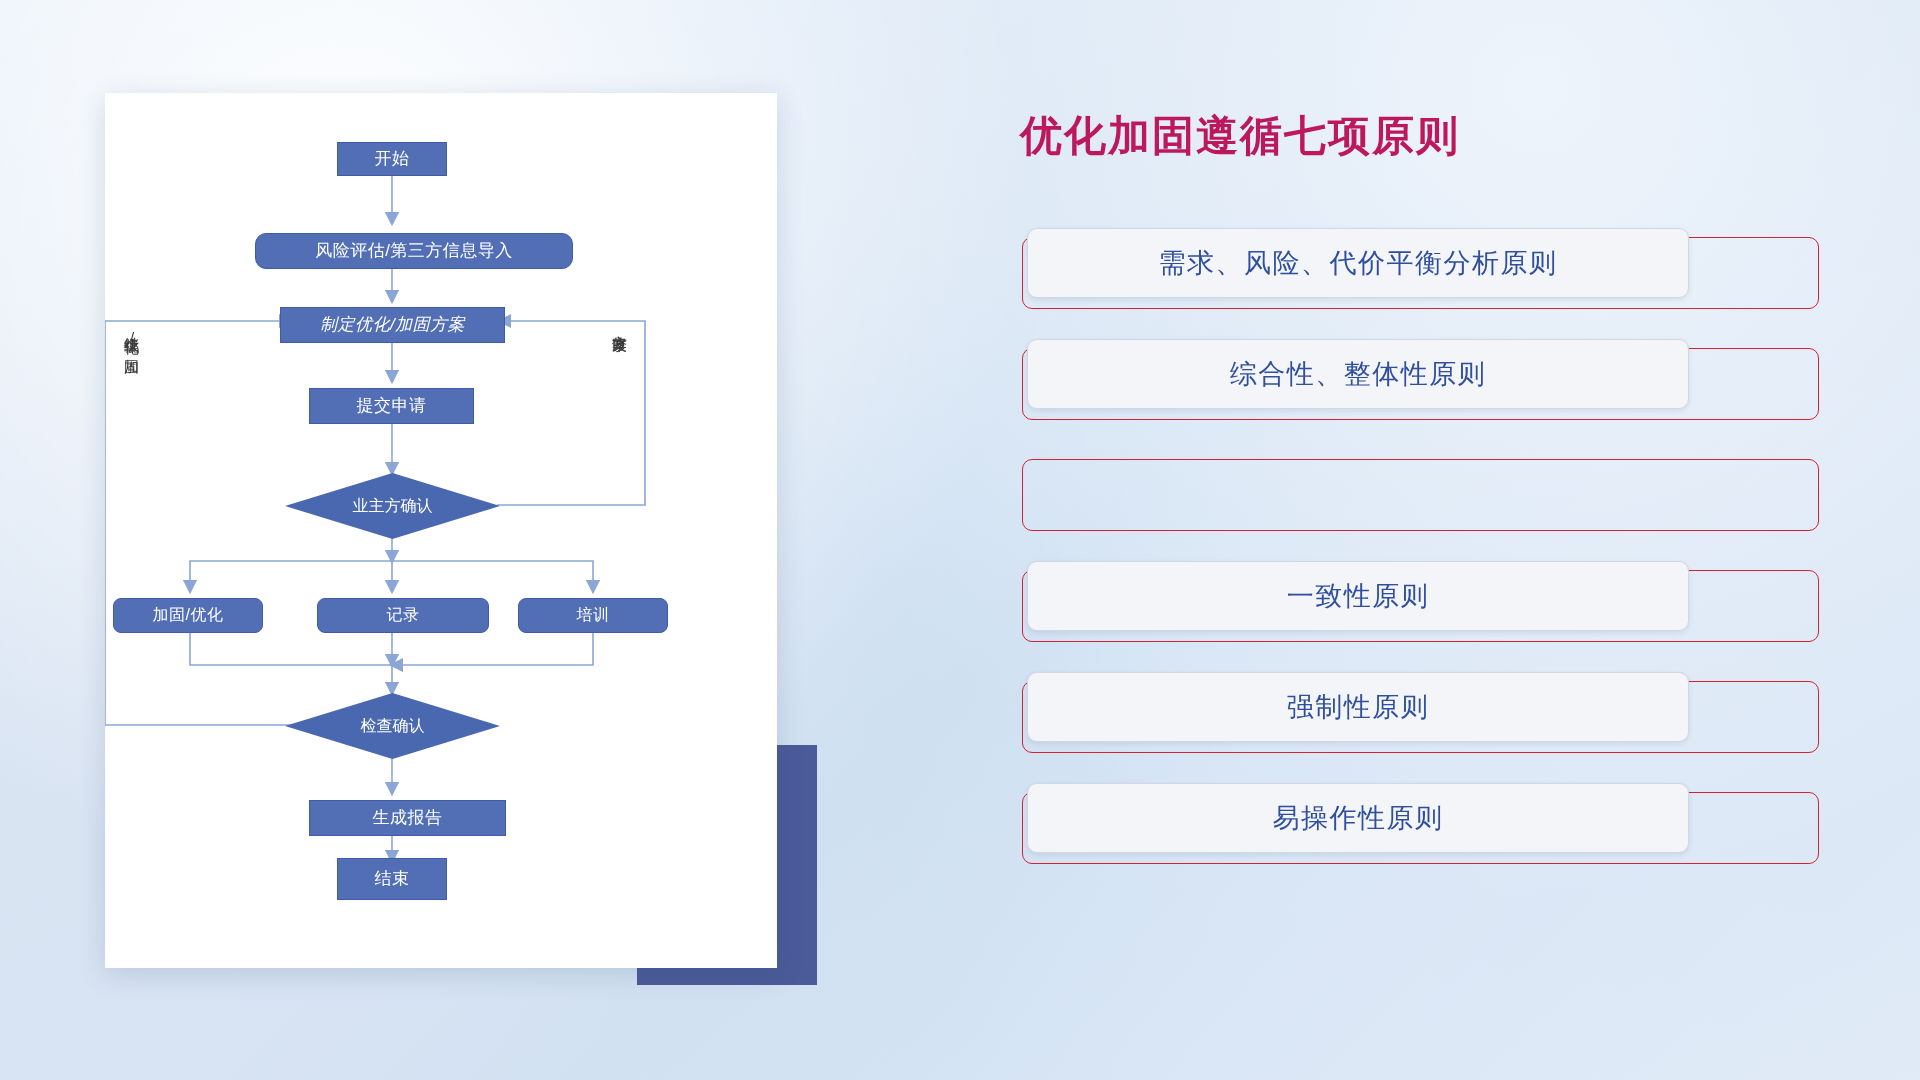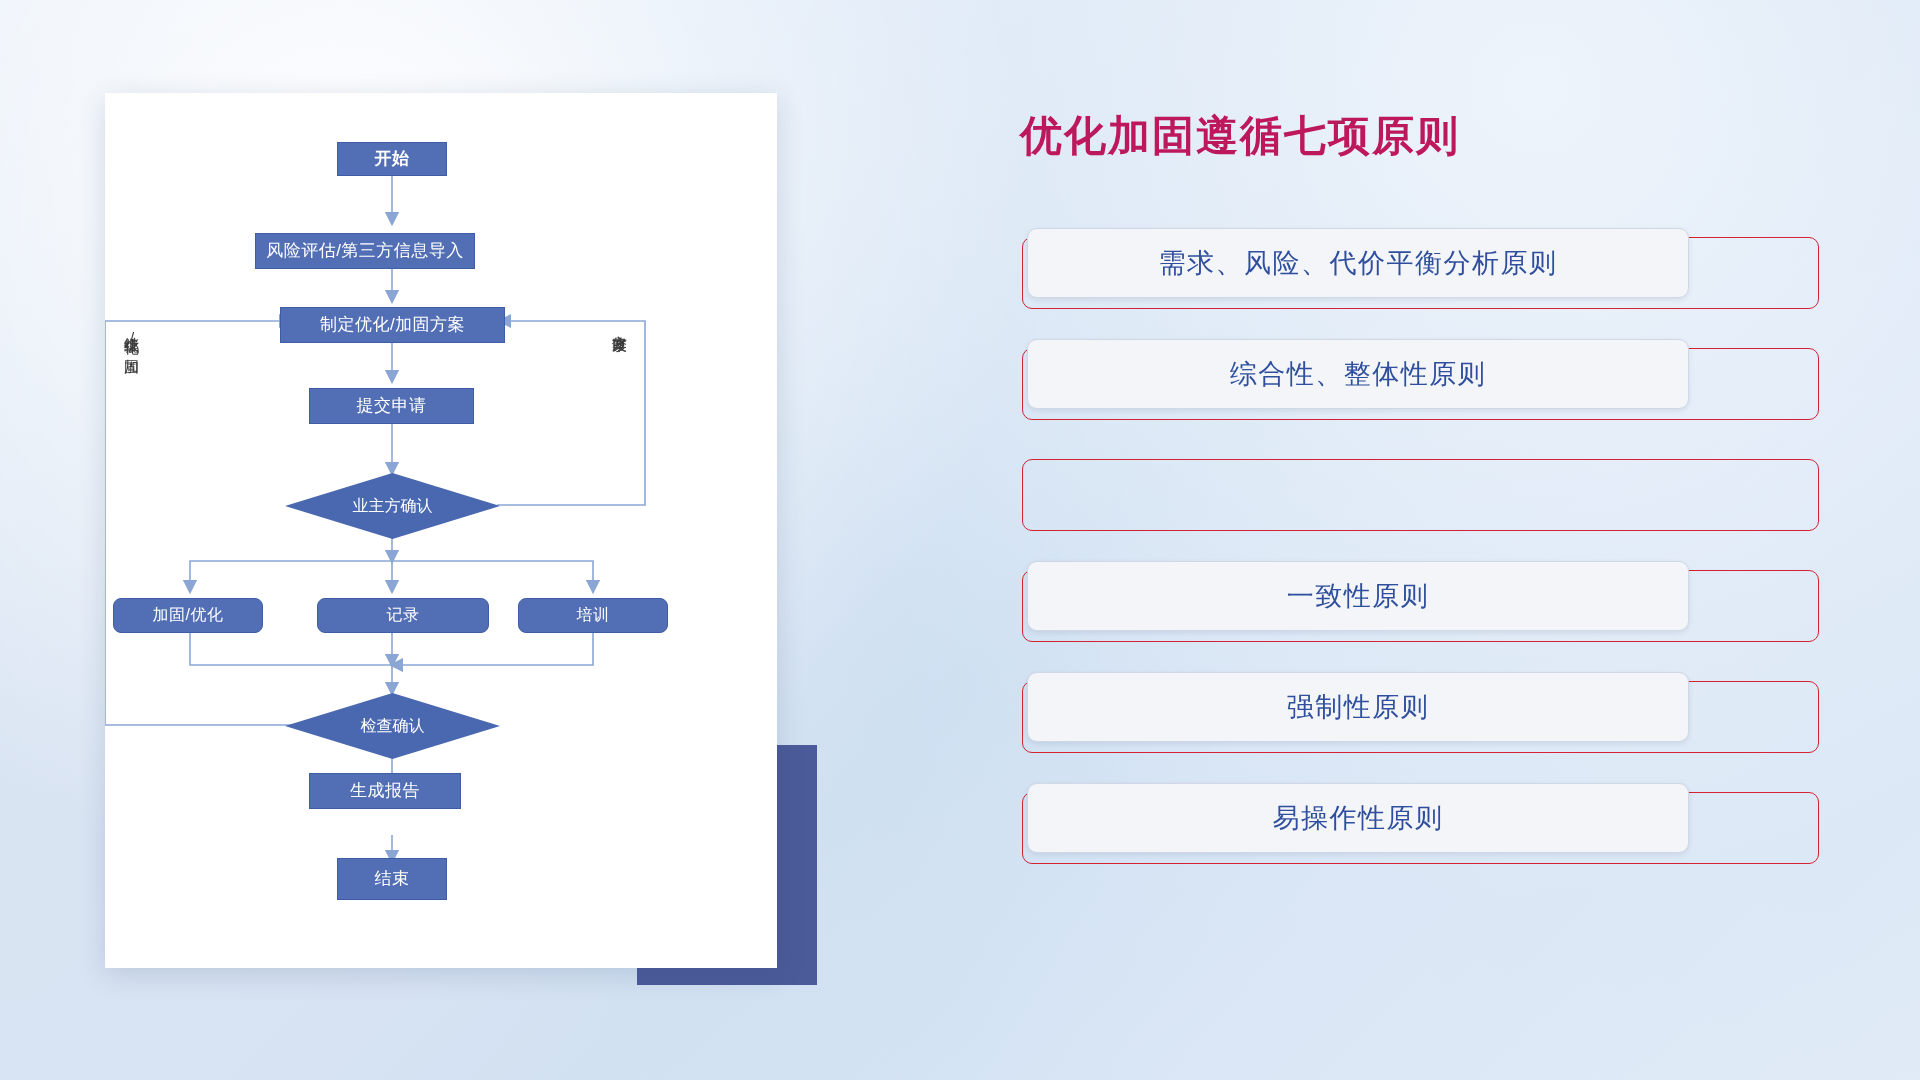--- a/index.html
+++ b/index.html
@@ -177,39 +177,39 @@
           <path d="M287,665 L287,700"></path>
 
           <path d="M287,742 L287,768"></path>
 
           <path d="M392,412 L540,412 L540,228 L395,228"></path>
 
           <path d="M182,632 L-10,632 L-10,228 L175,228" transform="translate(10,0)"></path>
         </g>
       </svg>
 
-      <div class="node" style="left:232px;top:49px;width:110px;height:34px;font-weight:bold;">开始</div>
-
-      <div class="node" style="left:150px;top:140px;width:220px;height:36px;">风险评估/第三方信息导入</div>
-
-      <div class="node" style="left:175px;top:214px;width:225px;height:36px;">制定优化/加固方案</div>
+      <div class="node" style="left:232px;top:49px;width:110px;height:34px;">开始</div>
+
+      <div class="node" style="left:150px;top:140px;width:318px;height:36px;border-radius:11px;">风险评估/第三方信息导入</div>
+
+      <div class="node" style="left:175px;top:214px;width:225px;height:36px;font-style:italic;">制定优化/加固方案</div>
 
       <div class="node" style="left:204px;top:295px;width:165px;height:36px;">提交申请</div>
 
       <div class="diamond" style="left:180px;top:380px;width:215px;height:66px;">业主方确认</div>
 
       <div class="node small" style="left:8px;top:505px;width:150px;height:35px;">加固/优化</div>
 
       <div class="node small" style="left:212px;top:505px;width:172px;height:35px;">记录</div>
 
       <div class="node small" style="left:413px;top:505px;width:150px;height:35px;">培训</div>
 
       <div class="diamond" style="left:180px;top:600px;width:215px;height:66px;">检查确认</div>
 
-      <div class="node" style="left:204px;top:680px;width:152px;height:36px;">生成报告</div>
+      <div class="node" style="left:204px;top:707px;width:197px;height:36px;">生成报告</div>
 
       <div class="node" style="left:232px;top:765px;width:110px;height:42px;">结束</div>
 
       <div class="side-label" style="left:18px;top:232px;height:140px;">继续优化/加固</div>
 
       <div class="side-label" style="left:506px;top:230px;height:110px;">方案修改</div>
 
     </div>
   </div>
 

